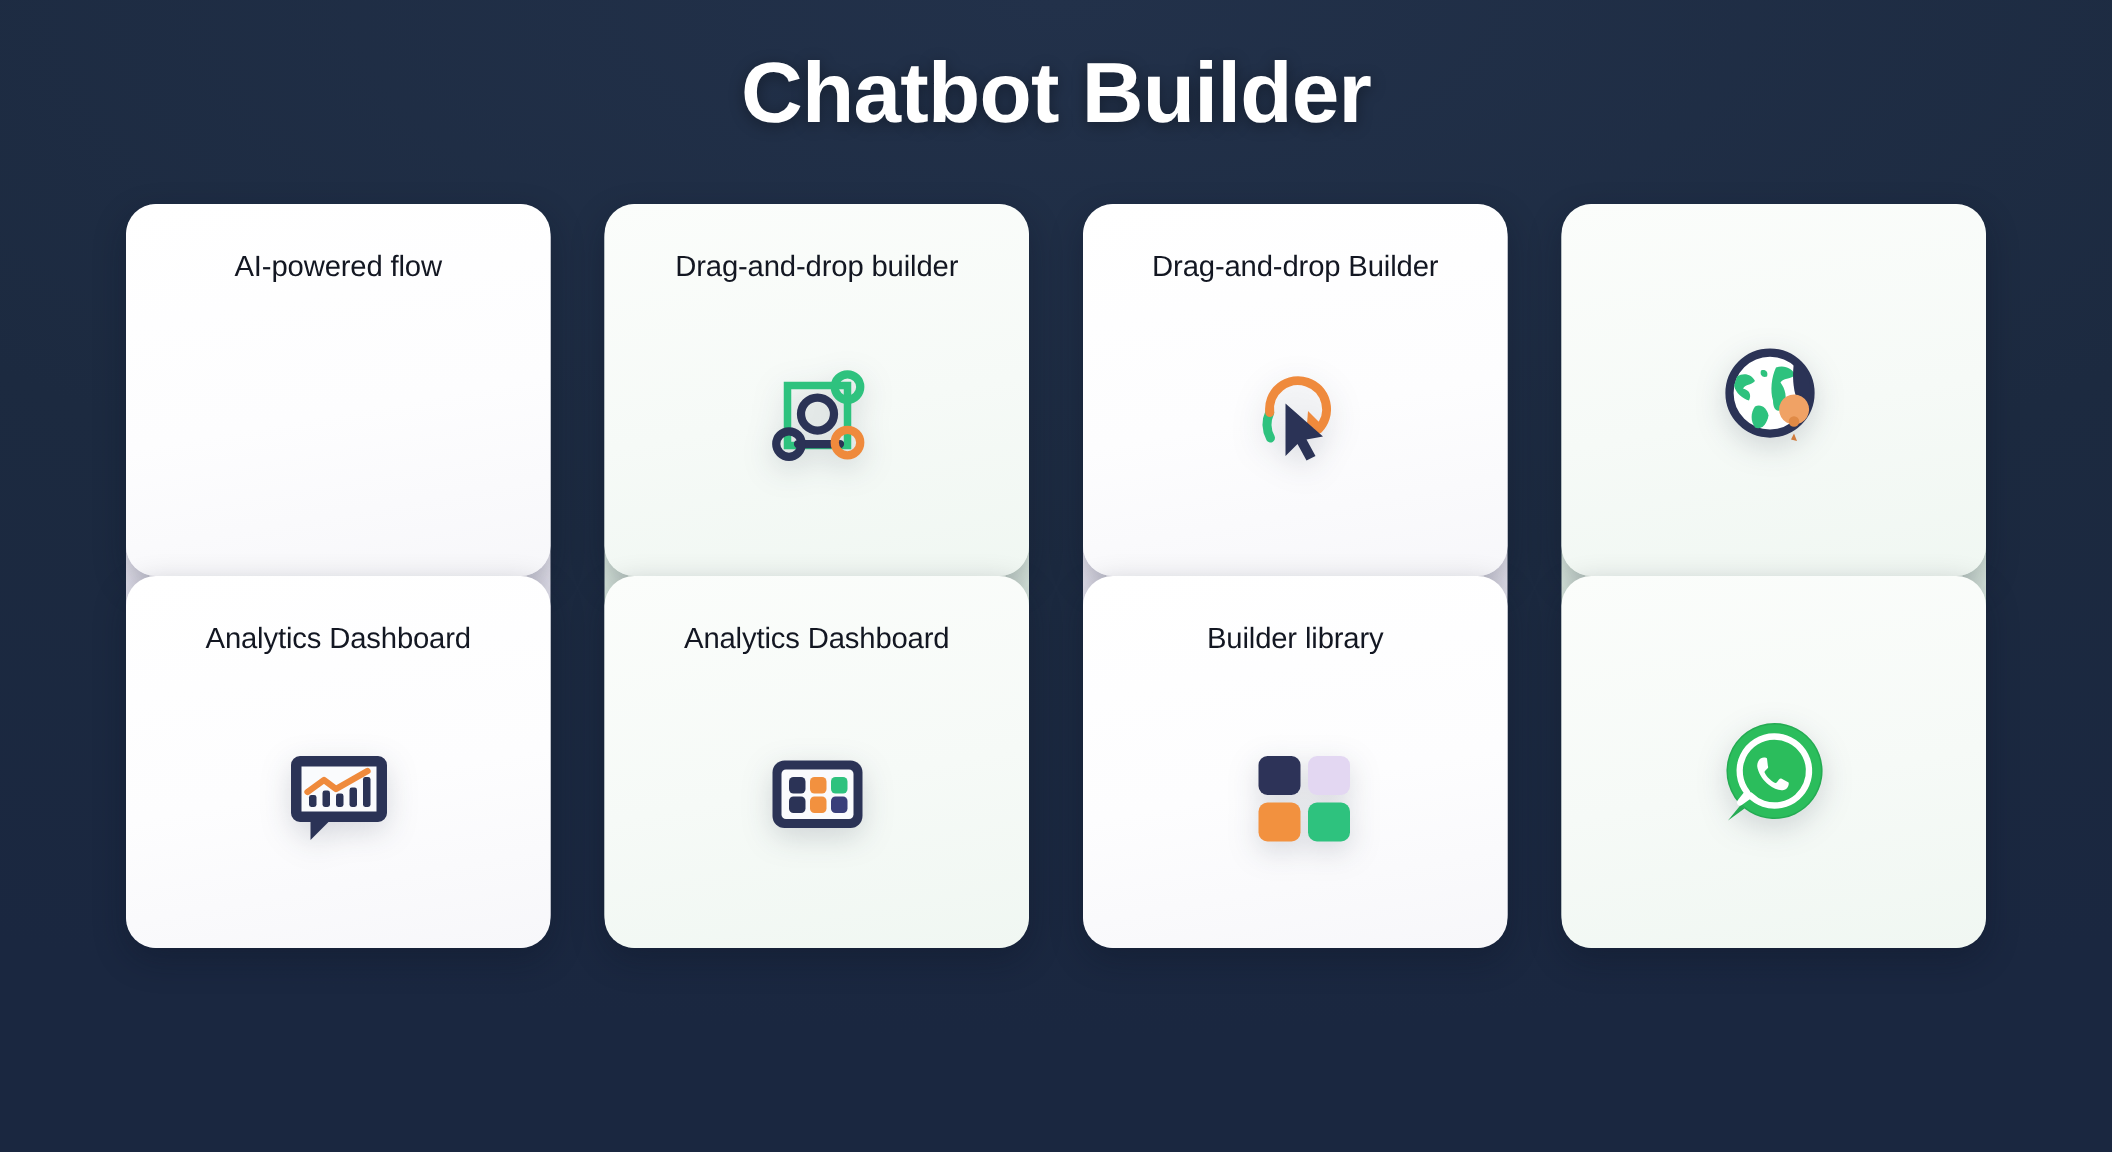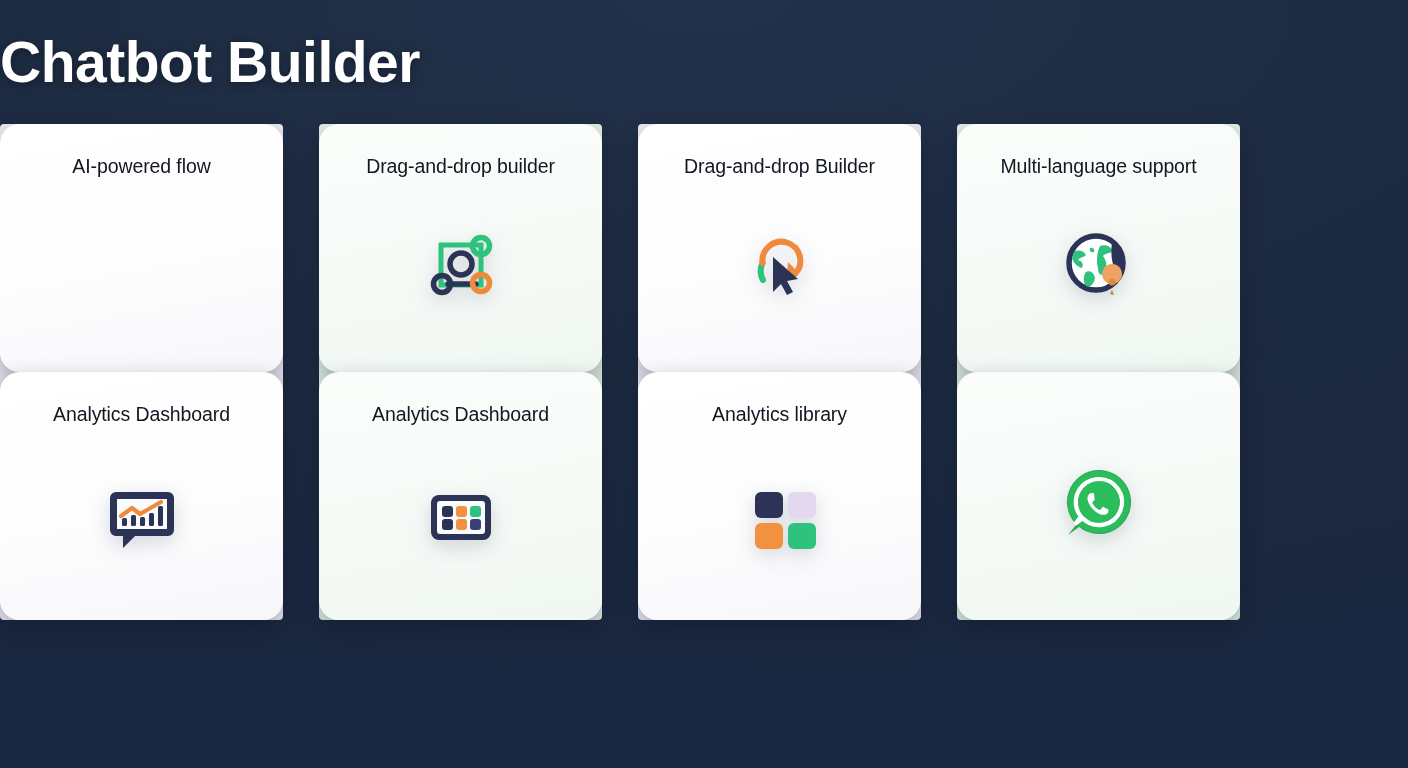--- a/index.html
+++ b/index.html
@@ -18,46 +18,47 @@
     inset: 0;
     background:
       radial-gradient(120% 90% at 50% 0%, #22314a 0%, #1c2a40 55%, #1a2740 100%);
   }
   .page {
     position: relative;
     width: 1408px;
     height: 768px;
     display: flex;
     flex-direction: column;
-    align-items: flex-start;
+    align-items: center;
   }
   .page-title {
     margin-top: 28px;
     font-size: 57px;
     font-weight: 700;
     letter-spacing: -0.5px;
     color: #ffffff;
     text-shadow: 0 2px 10px rgba(0,0,0,0.35);
     line-height: 1.2;
   }
 
   .grid {
     margin-top: 28px;
     width: 1240px;
     display: grid;
     grid-template-columns: repeat(4, 1fr);
     column-gap: 36px;
   }
 
   .column {
-    border-radius: 4px;
+    border-radius: 22px;
     padding: 0;
     display: flex;
     flex-direction: column;
     row-gap: 0;
+    margin-top: 12px;
   }
   .column.tint-lavender {
     background: linear-gradient(180deg, #eceaf4 0%, #e9e7f3 100%);
   }
   .column.tint-mint {
     background: linear-gradient(180deg, #e2efe5 0%, #dcece2 100%);
   }
 
   .card {
     position: relative;
@@ -181,39 +182,38 @@
               <path d="M26 56 A19 19 0 0 1 25.5 39" fill="none" stroke="#2ec27e" stroke-width="6" stroke-linecap="round"></path>
               <path d="M25.5 39 A19 19 0 1 1 58 50" fill="none" stroke="#ef8a3c" stroke-width="6" stroke-linecap="round"></path>
               <path d="M51 38 L61 48 L50 51 Z" fill="#ef8a3c"></path>
               <path d="M36 33 L36 68 L44 60 L50 71 L56 68 L50 57 L61 55 Z" fill="#2b3356"></path>
             </svg>
           </span>
         </div>
       </div>
 
       <div class="card white">
-        <div class="card-title">Analytics library</div>
+        <div class="card-title">Builder library</div>
         <div class="icon-wrap">
           <span class="icon-shadow">
             <svg width="86" height="86" viewBox="0 0 86 86">
               <rect x="18" y="20" width="28" height="26" rx="6" fill="#2d3358"></rect>
               <rect x="51" y="20" width="28" height="26" rx="6" fill="#e3d7f2"></rect>
               <rect x="18" y="51" width="28" height="26" rx="6" fill="#f2913f"></rect>
               <rect x="51" y="51" width="28" height="26" rx="6" fill="#2ec27e"></rect>
             </svg>
           </span>
         </div>
       </div>
 
     </div>
 
     <div class="column tint-mint">
 
       <div class="card mint">
-        <div class="card-title">Multi-language support</div>
         <div class="icon-wrap">
           <span class="icon-shadow">
             <svg width="86" height="86" viewBox="0 0 86 86">
               <circle cx="40" cy="39" r="27" fill="#ffffff" stroke="#2b3356" stroke-width="5.5"></circle>
               <path d="M18 28 C23 25, 28 27, 30 31 C27 34, 24 33, 22 36 C26 37, 28 40, 26 44 C22 43, 17 39, 16 34 Z" fill="#2ec27e"></path>
               <path d="M30 48 C34 46, 38 49, 39 54 C38 60, 34 64, 30 62 C27 58, 27 52, 30 48 Z" fill="#2ec27e"></path>
               <path d="M44 22 C50 20, 55 23, 57 27 C53 30, 49 29, 47 32 C50 36, 52 42, 49 49 C45 53, 42 50, 42 44 C40 38, 41 28, 44 22 Z" fill="#2ec27e"></path>
               <path d="M34 24 C37 23, 39 25, 38 28 C35 29, 33 27, 34 24 Z" fill="#2ec27e"></path>
               <path d="M56 18 C63 22, 67 29, 67 37 C67 42, 65 47, 62 50 C57 44, 54 34, 56 18 Z" fill="#2b3356"></path>
               <path d="M56 60 a10 10 0 1 1 0.1 0 Z" fill="#f0a265"></path>

